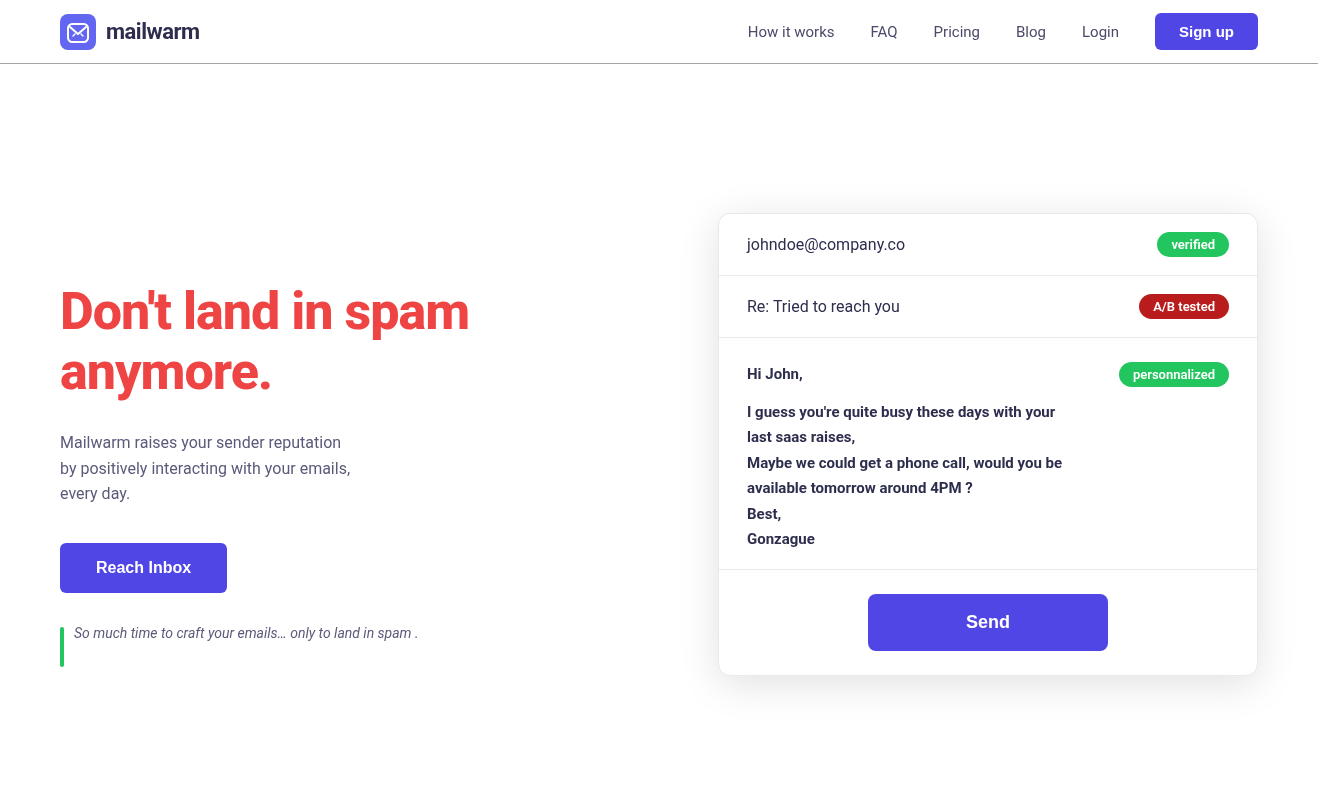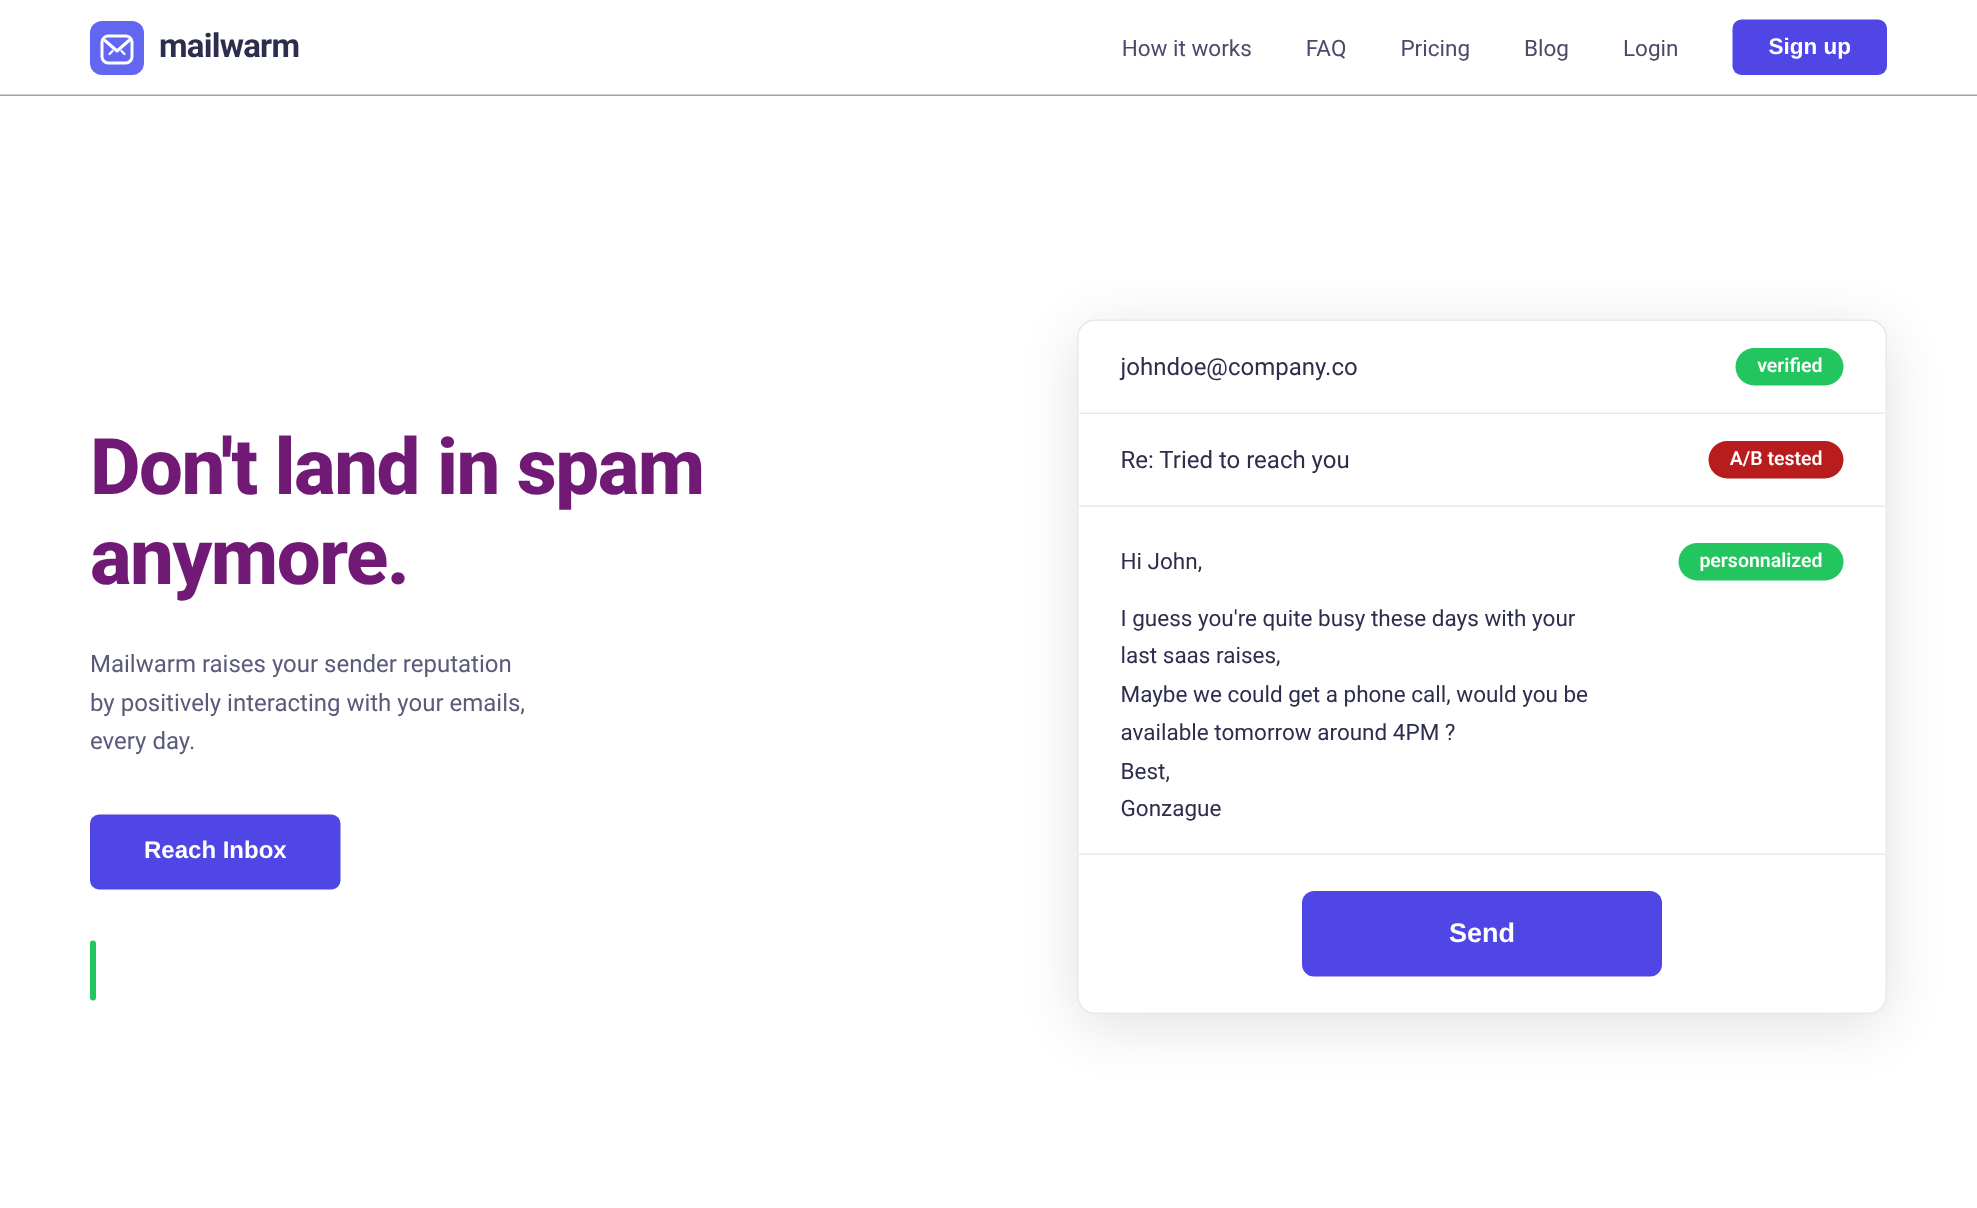--- a/index.html
+++ b/index.html
@@ -84,21 +84,21 @@
     
     .left-side {
       flex: 0 0 auto;
       max-width: 420px;
       padding-top: 60px;
     }
 
     .hero-headline {
       font-size: 52px;
       font-weight: 800;
-      color: #701a75;
+      color: #ef4444;
       line-height: 1.15;
       margin-bottom: 28px;
       letter-spacing: -1px;
     }
 
     .hero-subtext {
       font-size: 16px;
       color: #5a5a7a;
       line-height: 1.6;
       margin-bottom: 36px;
@@ -200,20 +200,21 @@
     .email-body-row {
       padding: 24px 28px 16px 28px;
       border-bottom: 1px solid #e8e8ef;
       display: flex;
       justify-content: space-between;
       align-items: flex-start;
     }
 
     .email-body-text {
       flex: 1;
+      font-weight: bold;
     }
 
     .email-body-text p {
       font-size: 15px;
       color: #2d2d4e;
       line-height: 1.7;
       margin: 0;
     }
 
     .email-body-text .greeting {
@@ -263,20 +264,21 @@
 </header>
 
 <div class="main-content">
 
   <div class="left-side">
     <h1 class="hero-headline">Don't land in spam anymore.</h1>
     <p class="hero-subtext">Mailwarm raises your sender reputation by positively interacting with your emails, every day.</p>
     <button class="btn-reach-inbox">Reach Inbox</button>
     <div class="spam-note">
       <div class="spam-note-bar"></div>
+      <span>So much time to craft your emails… only to land in spam .</span>
     </div>
   </div>
 
   <div class="right-side">
     <div class="email-card">
 
       <div class="email-row">
         <span class="email-field-value">johndoe@company.co</span>
         <span class="badge-verified">verified</span>
       </div>

